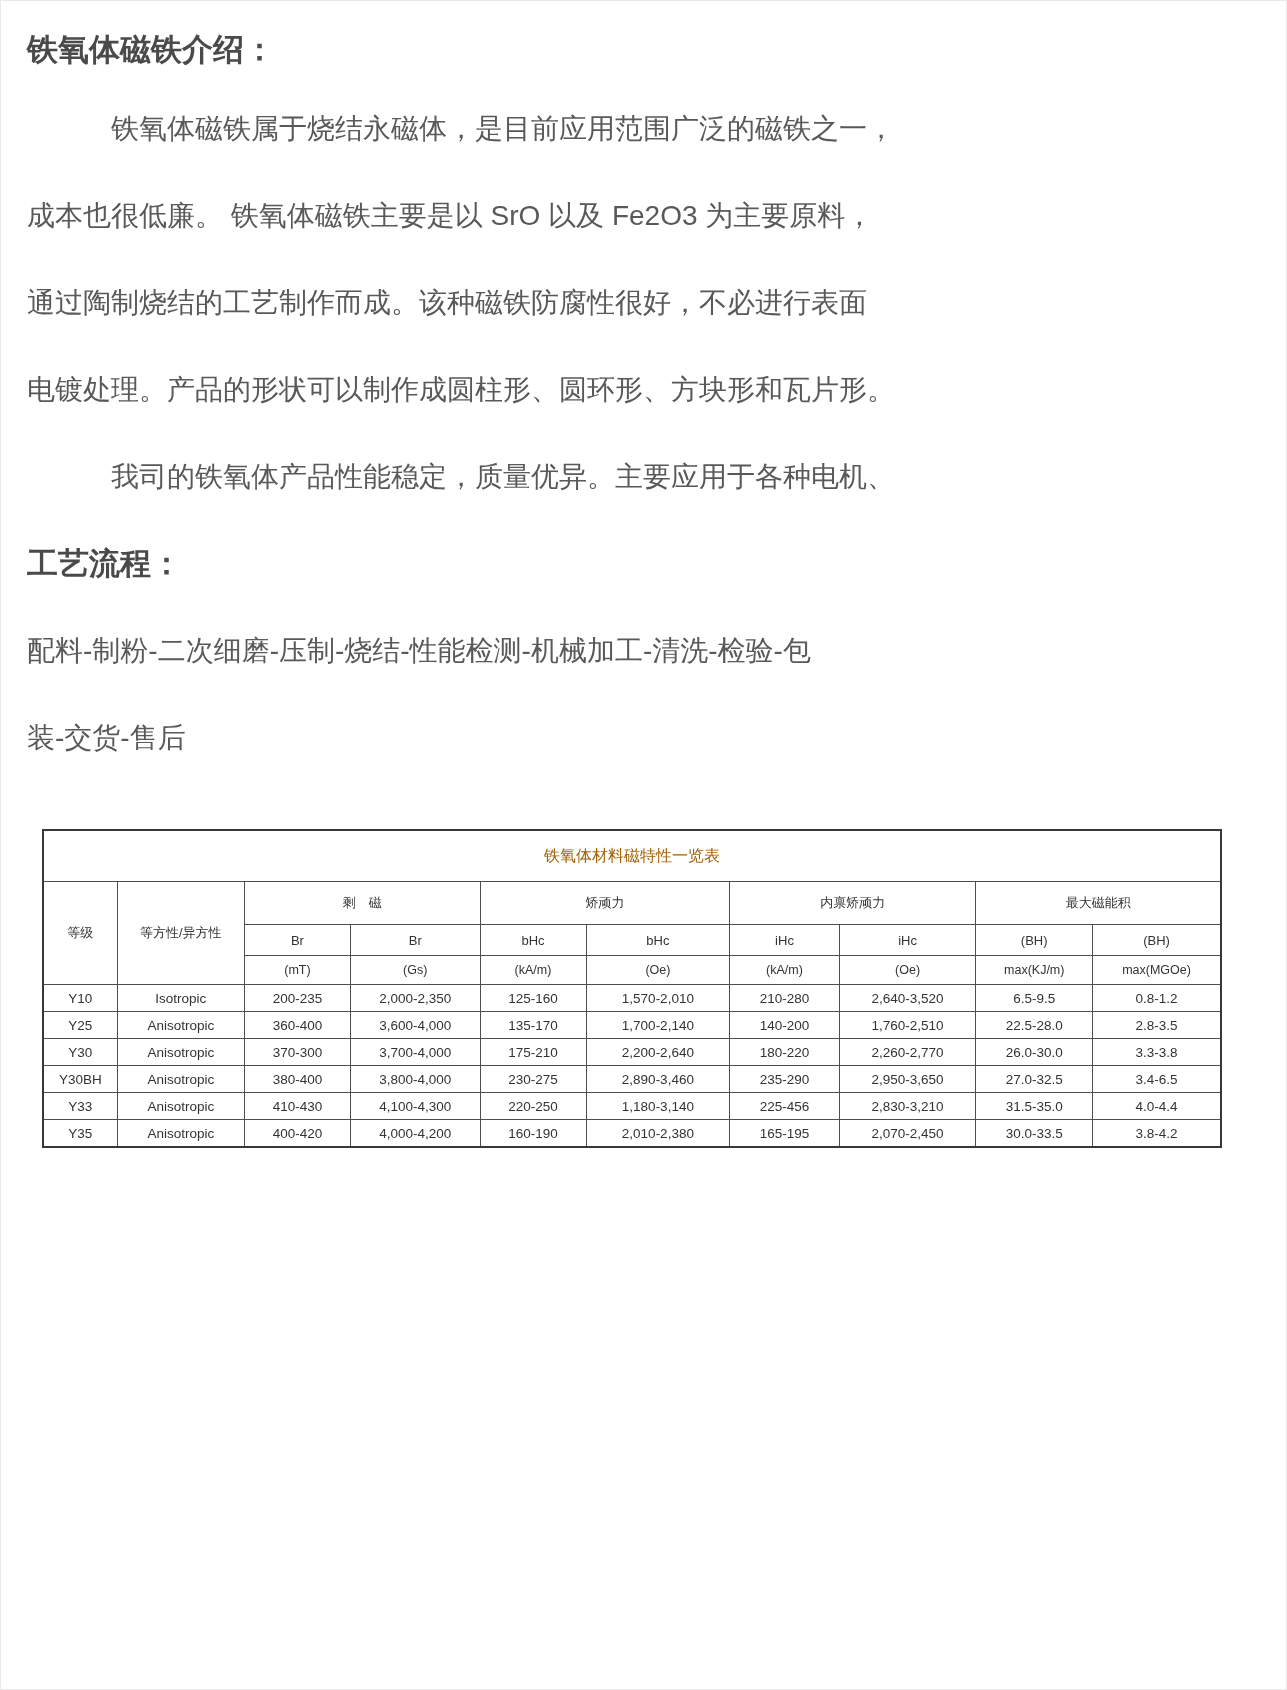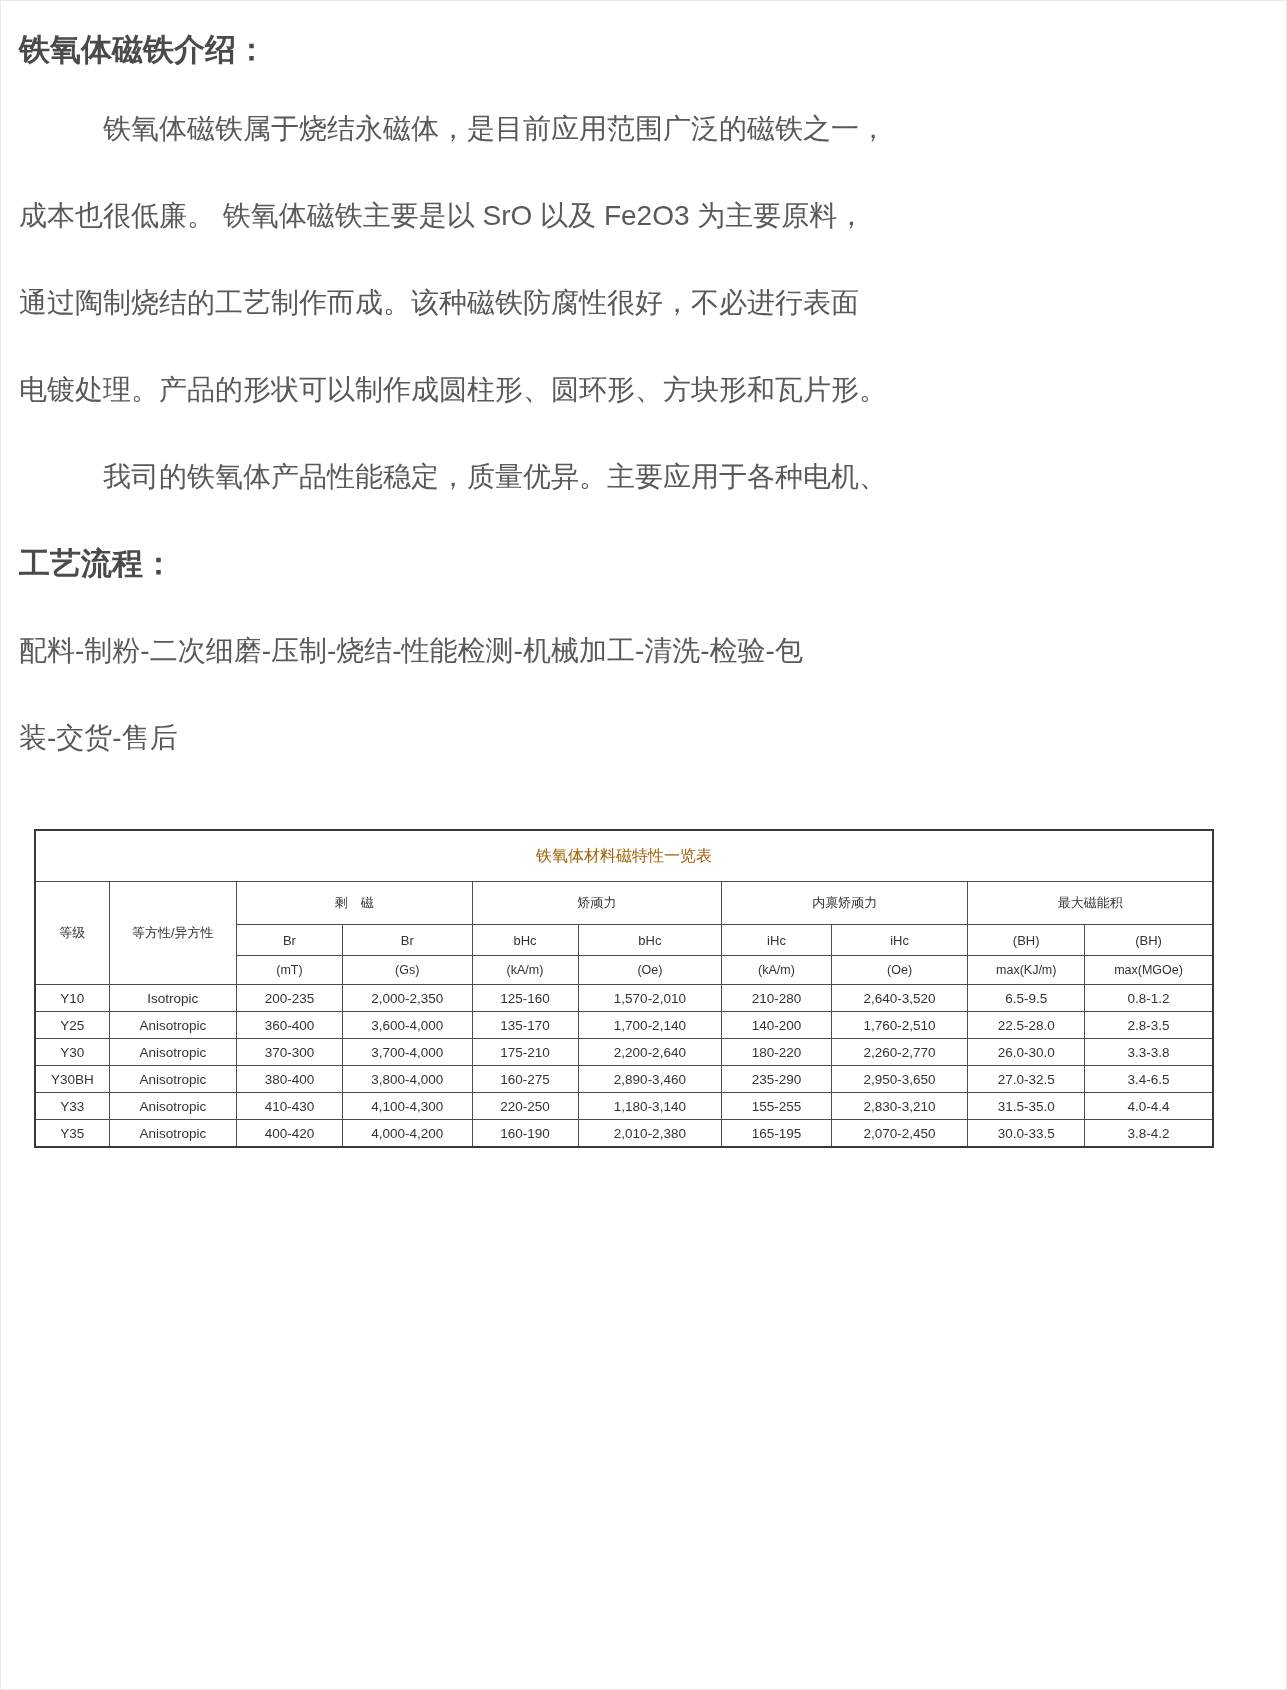--- a/index.html
+++ b/index.html
@@ -6,21 +6,21 @@
   .page {
     position:relative;
     width:1287px; height:1690px;
     box-sizing:border-box;
     background:#ffffff;
     border:1px solid #e9e9e9;
     font-family:"Liberation Sans", sans-serif;
     color:#595959;
     overflow:hidden;
   }
-  .content { padding:14px 30px 0 18px; }
+  .content { padding:14px 30px 0 26px; }
 
   .heading {
     font-size:31px; font-weight:bold; color:#4a4a4a;
     line-height:70px; white-space:pre-wrap;
   }
   .subheading {
     font-size:31px; font-weight:bold; color:#4a4a4a;
     line-height:87px; white-space:pre-wrap;
   }
   .bodyline {
@@ -157,35 +157,35 @@
         <td>180-220</td>
         <td>2,260-2,770</td>
         <td>26.0-30.0</td>
         <td>3.3-3.8</td>
       </tr>
       <tr class="data-row">
         <td>Y30BH</td>
         <td>Anisotropic</td>
         <td>380-400</td>
         <td>3,800-4,000</td>
-        <td>160-275</td>
+        <td>230-275</td>
         <td>2,890-3,460</td>
         <td>235-290</td>
         <td>2,950-3,650</td>
         <td>27.0-32.5</td>
         <td>3.4-6.5</td>
       </tr>
       <tr class="data-row">
         <td>Y33</td>
         <td>Anisotropic</td>
         <td>410-430</td>
         <td>4,100-4,300</td>
         <td>220-250</td>
         <td>1,180-3,140</td>
-        <td>155-255</td>
+        <td>225-456</td>
         <td>2,830-3,210</td>
         <td>31.5-35.0</td>
         <td>4.0-4.4</td>
       </tr>
       <tr class="data-row">
         <td>Y35</td>
         <td>Anisotropic</td>
         <td>400-420</td>
         <td>4,000-4,200</td>
         <td>160-190</td>

